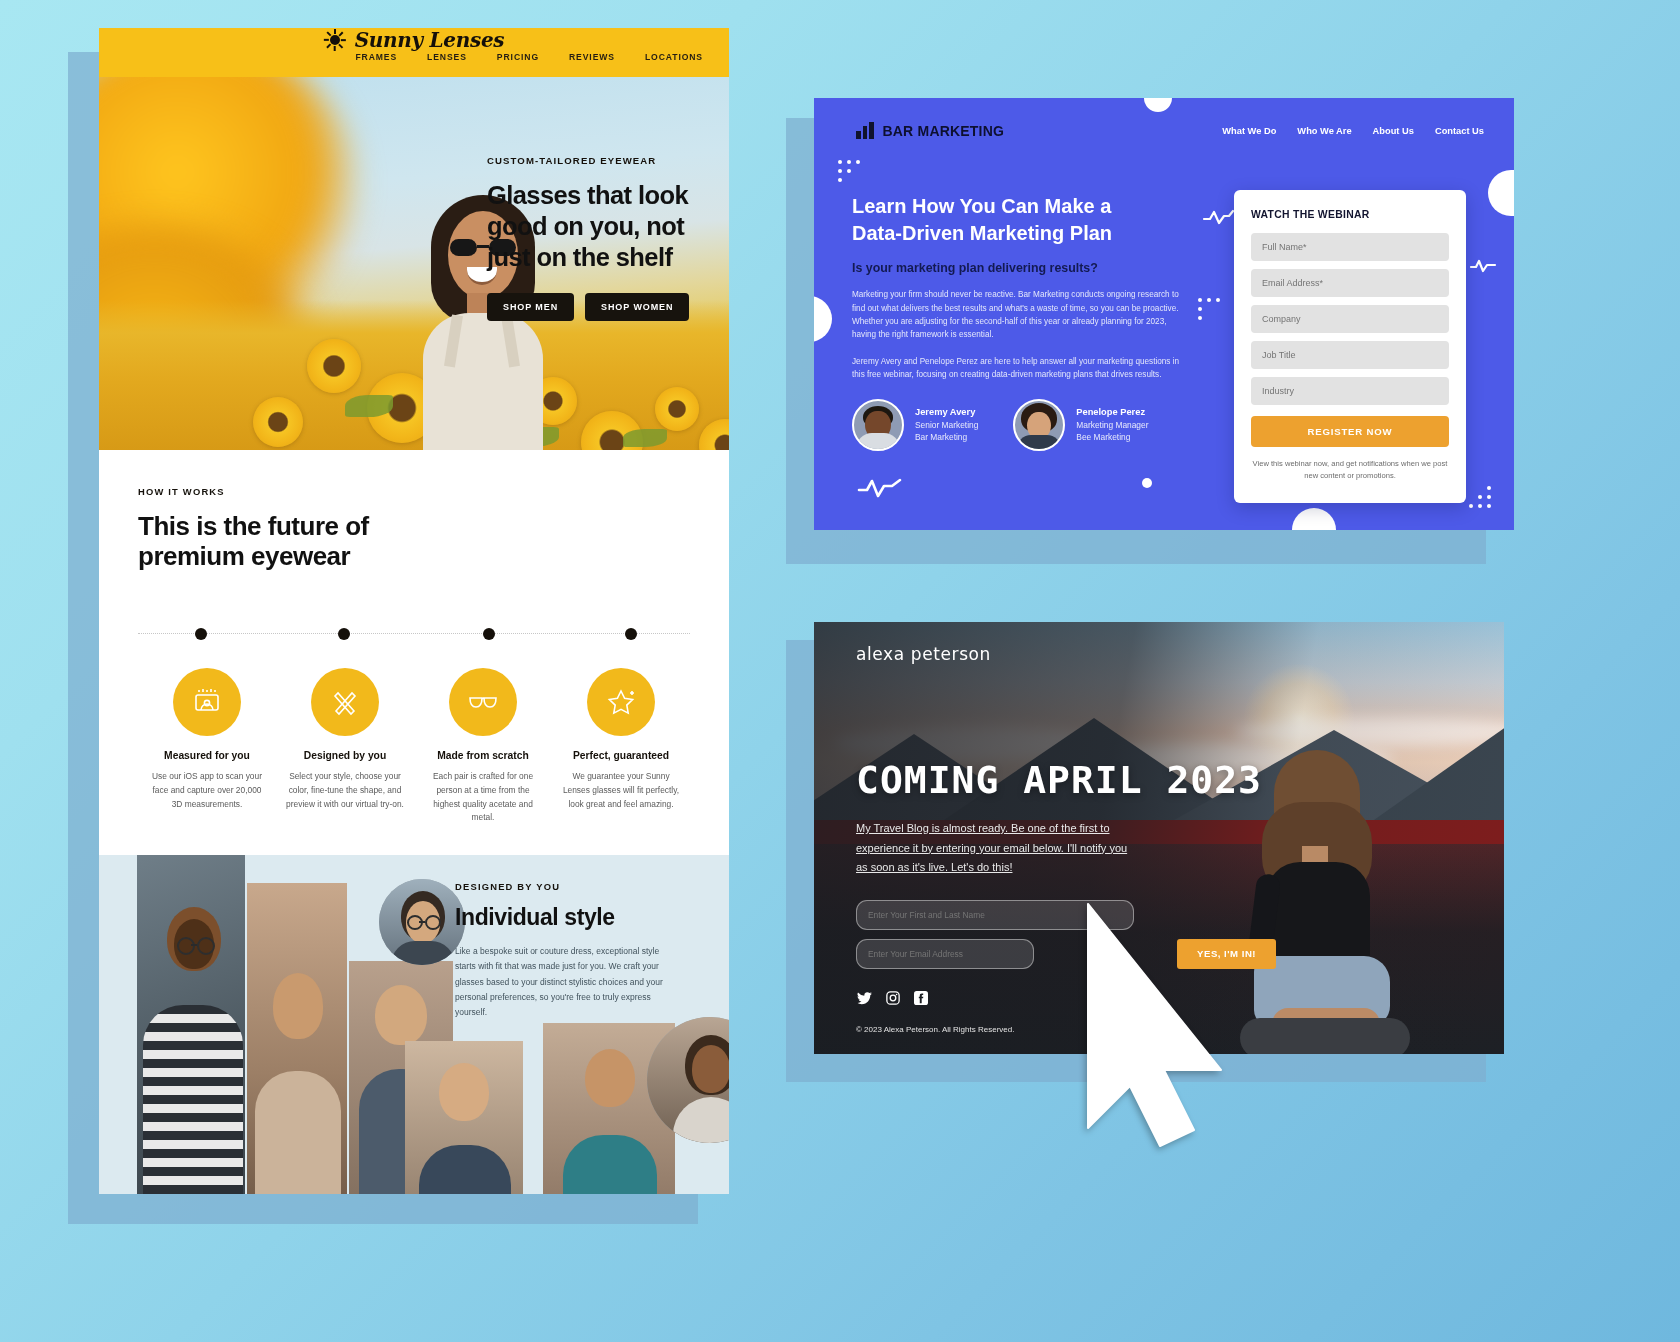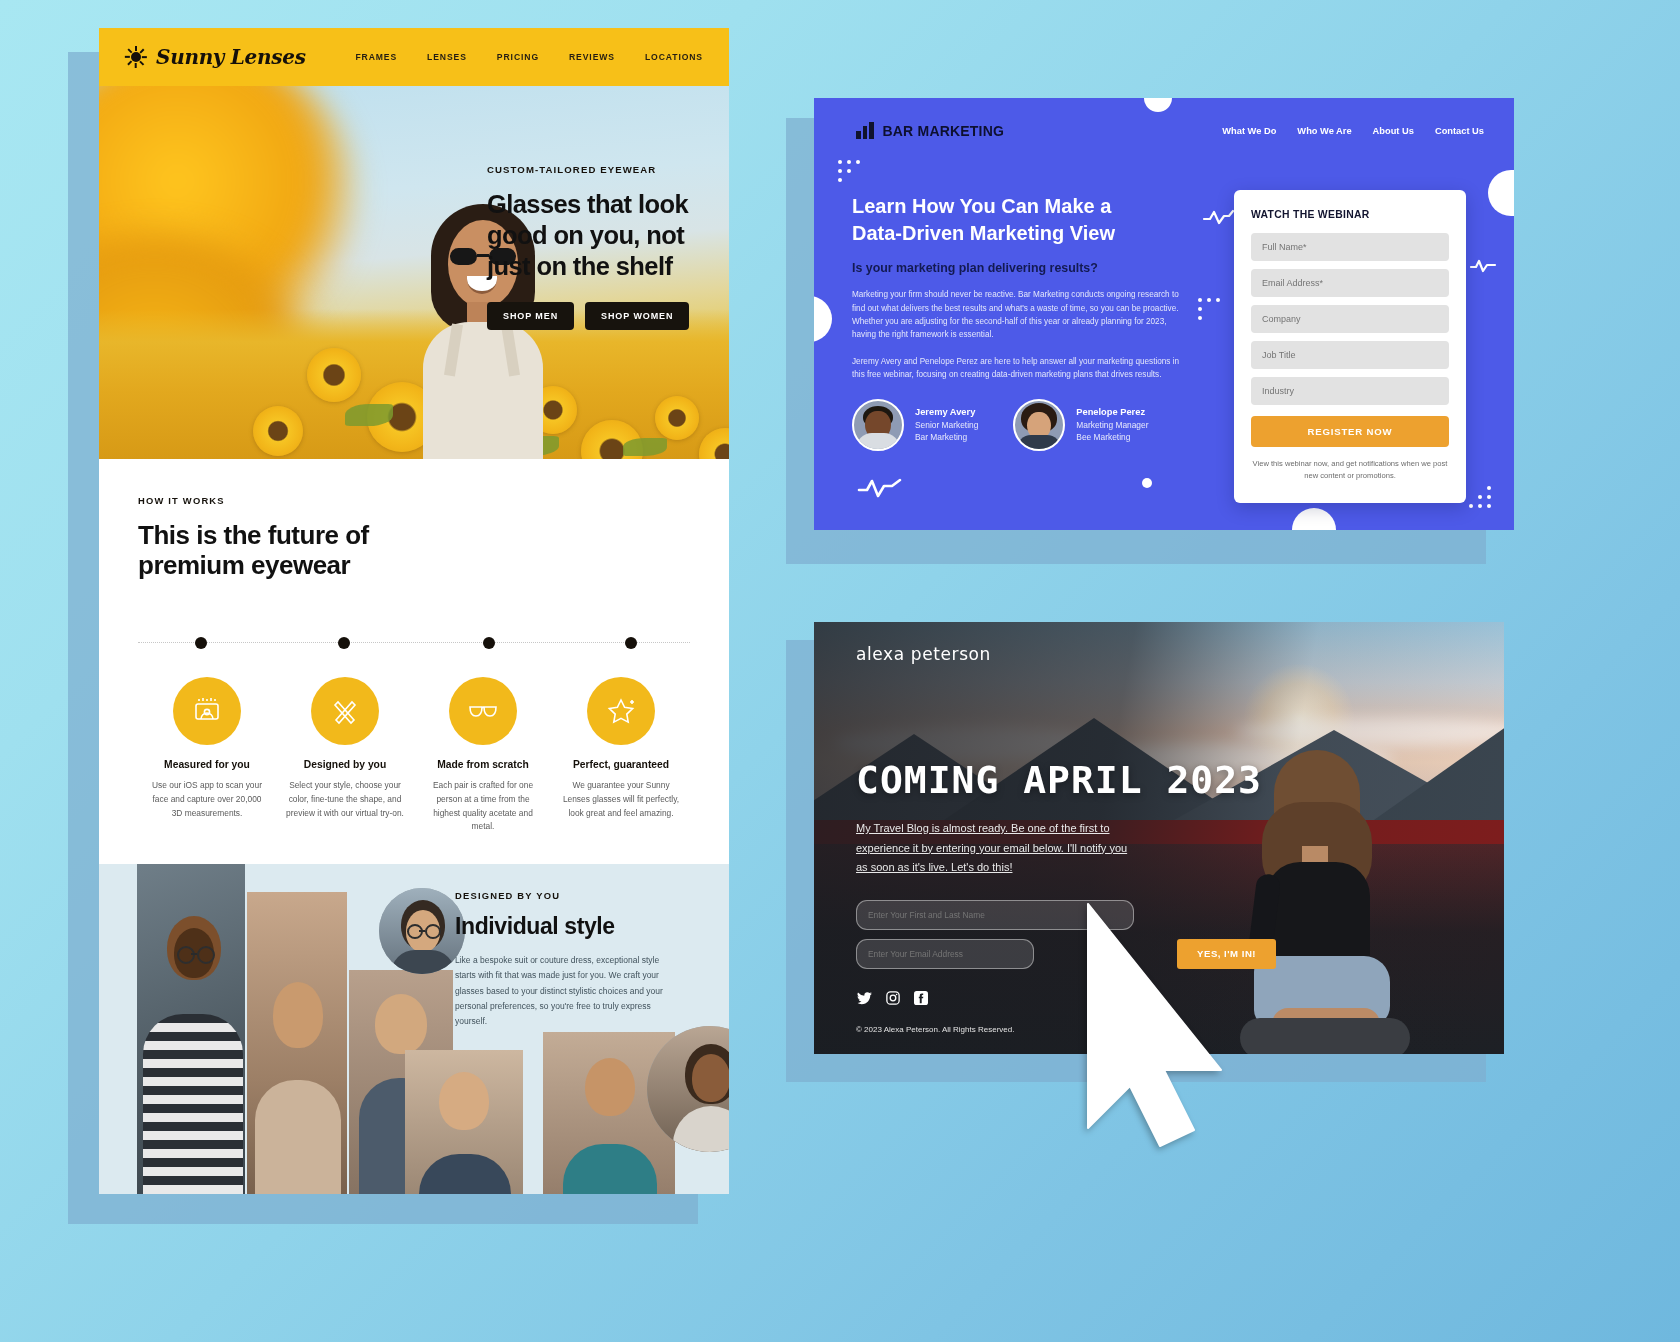--- a/index.html
+++ b/index.html
@@ -13,21 +13,21 @@
   
   .shadowpad{position:absolute;background:#7eafd0;opacity:.72;}
 
   
   #sunny-shadow{left:68px;top:52px;width:630px;height:1172px;}
   #sunny{
     position:absolute;left:99px;top:28px;width:630px;height:1166px;
     background:#ffffff;overflow:hidden;
   }
   
-  #sunny-nav{height:58px;background:#f7c018;display:flex;align-items:center;padding:0 26px;}
+  #sunny-nav{height:49px;background:#f7c018;display:flex;align-items:center;padding:0 26px;flex-direction:column;}
   .sl-logo{display:flex;align-items:center;gap:9px;}
   .sun-ico{width:22px;height:22px;position:relative;}
   .sun-ico .core{position:absolute;left:6px;top:6px;width:10px;height:10px;border-radius:50%;background:#15100a;}
   .sun-ico i{position:absolute;left:10.2px;top:0px;width:1.7px;height:4.5px;background:#15100a;transform-origin:0.85px 11px;}
   .sl-name{font-family:"DejaVu Serif", serif;font-weight:bold;font-style:italic;font-size:20px;color:#15100a;letter-spacing:-.3px;}
   #sunny-nav ul{list-style:none;margin:0 0 0 auto;padding:0;display:flex;gap:30px;}
   #sunny-nav li{font-size:8.6px;font-weight:bold;letter-spacing:.9px;color:#241d12;}
 
   
   #sl-hero{position:relative;height:373px;overflow:hidden;
@@ -434,21 +434,21 @@
         <i></i>
         <i></i>
         <i></i>
       </div>
   </div>
 </div>
 
 <div id="bm-left">
   <h1 class="bm-h1">
     <span>Learn How You Can Make a</span><br>
-    <span>Data-Driven Marketing View</span>
+    <span>Data-Driven Marketing Plan</span>
   </h1>
   <h2 class="bm-h2">Is your marketing plan delivering results?</h2>
   <p class="bm-p">Marketing your firm should never be reactive. Bar Marketing conducts ongoing research to find out what delivers the best results and what's a waste of time, so you can be proactive. Whether you are adjusting for the second-half of this year or already planning for 2023, having the right framework is essential.</p>
   <p class="bm-p">Jeremy Avery and Penelope Perez are here to help answer all your marketing questions in this free webinar, focusing on creating data-driven marketing plans that drives results.</p>
 
   <div class="bm-people">
     <div class="bm-person">
       <div class="bm-av">
         <div class="h" style="top:5px;width:30px;height:22px;background:#1d1710;"></div>
         <div class="f" style="top:10px;width:26px;height:28px;background:#75472b;"></div>

